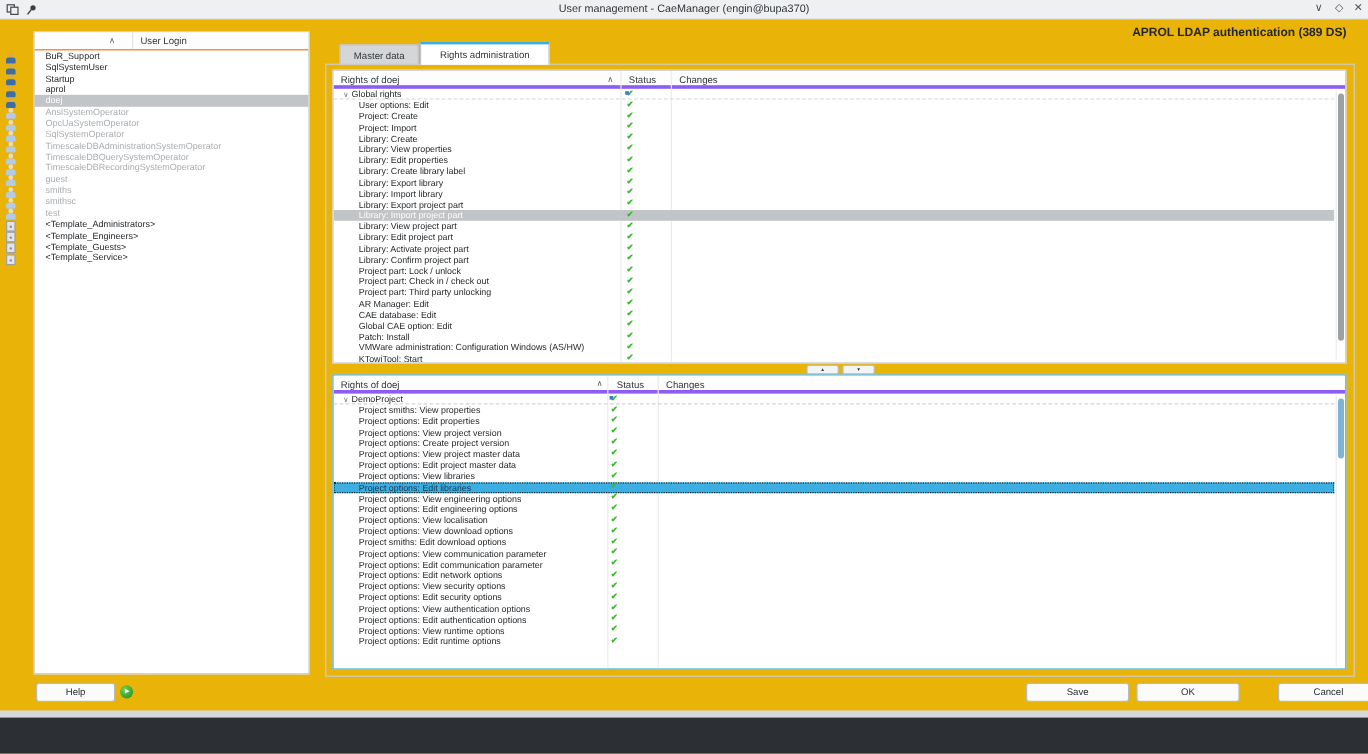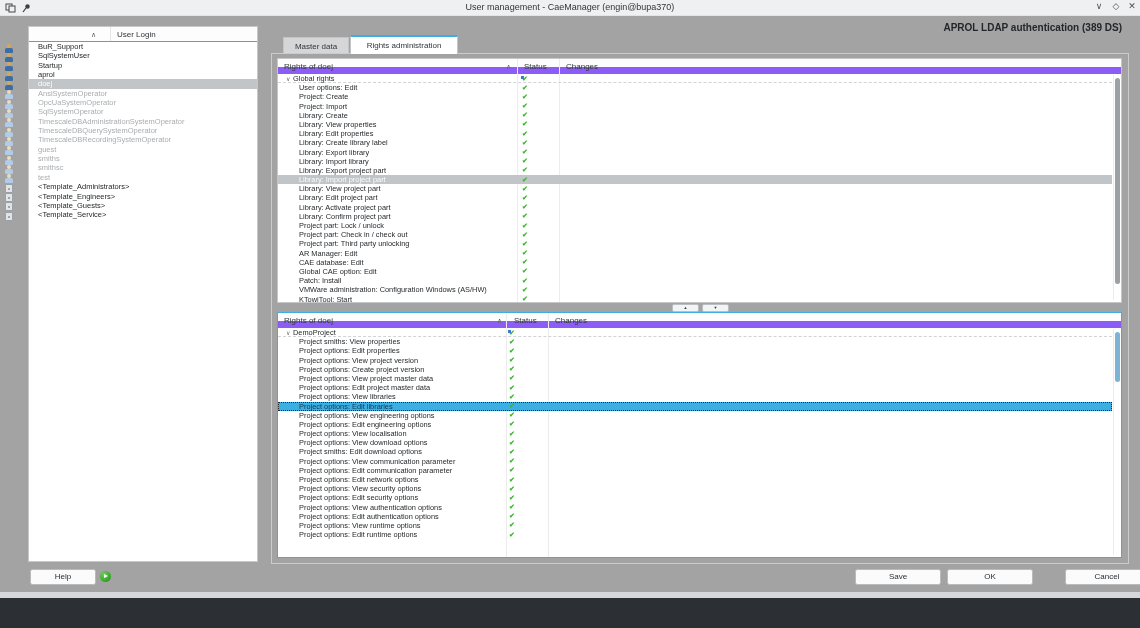--- a/index.html
+++ b/index.html
@@ -1,18 +1,18 @@
 <!DOCTYPE html>
 <html><head>
 <meta charset="utf-8">
 <style>
   * { margin:0; padding:0; box-sizing:border-box; }
   html,body { width:1140px; height:628px; overflow:hidden; background:#d6d7d8;
     font-family:"Liberation Sans", sans-serif; -webkit-font-smoothing:antialiased; }
-  #window { position:absolute; left:0; top:0; width:1140px; height:592px; background:#a3a3a3; }
+  #window { position:absolute; left:0; top:0; width:1140px; height:592px; background:#eab308; }
 
   
   #titlebar { position:absolute; left:0; top:0; width:1140px; height:16px; background:#eff0f1;
     border-bottom:1px solid #e3e4e5; }
   #title { position:absolute; left:0; right:0; top:2px; text-align:center; font-size:9px; color:#31363b; }
   .tb-ico { position:absolute; top:3px; width:11px; height:10px; }
   #winbtns span { position:absolute; top:1px; font-size:9px; color:#4d5256; width:14px; text-align:center; cursor:default; }
 
   
   #subtitle { position:absolute; right:18px; top:22px; font-size:10px; font-weight:bold; color:#23272b; }
@@ -45,21 +45,21 @@
   #tab-master { left:283px; top:37px; width:66px; height:17px; line-height:17px;
     background:#d4d6d7; border:1px solid #c2c4c6; border-bottom:none; }
   #tab-rights { left:350px; top:35px; width:108px; height:19px; line-height:17px;
     background:#fff; border:1px solid #c2c4c6; border-bottom:none; border-top:2px solid #3daee2; z-index:3; }
   #tabframe { position:absolute; left:271px; top:53px; width:858px; height:511px; border:1px solid #cacccd; }
 
   
   .rpanel { position:absolute; left:277px; width:845px; background:#fff; border:1px solid #c5c7c9; overflow:hidden; }
   #rp-global { top:58px; height:245px; }
   #rp-project { top:312px; height:246px; border:1px solid #3daee2; }
-  .rheader { position:relative; height:15px; border-bottom:7px solid #8b5cf6; background:#fdfdfd;
+  .rheader { position:relative; height:15px; border-bottom:3px solid #8b5cf6; background:#fdfdfd;
     font-size:8px; color:#31363b; }
   .rheader .rtitle { position:absolute; left:6px; top:0; line-height:15px; }
   .rheader .rsort { position:absolute; top:0; line-height:15px; font-size:7px; color:#5b6064; }
   .rheader .hstatus, .rheader .hchanges { position:absolute; top:0; line-height:15px; }
   .colline { position:absolute; top:0; bottom:0; width:0; border-left:1px solid #ececec; }
   .rowsarea { position:absolute; left:0; right:9px; top:15px; bottom:0; overflow:hidden; }
   .trow { position:relative; height:9.2px; line-height:9.2px; font-size:7.4px; color:#26292c; white-space:nowrap; }
   .trow .tname { padding-left:21px; overflow:hidden; }
   .trow.root .tname { padding-left:8px; }
   .trow.root { border-bottom:1px dashed #d2d3d4; }

